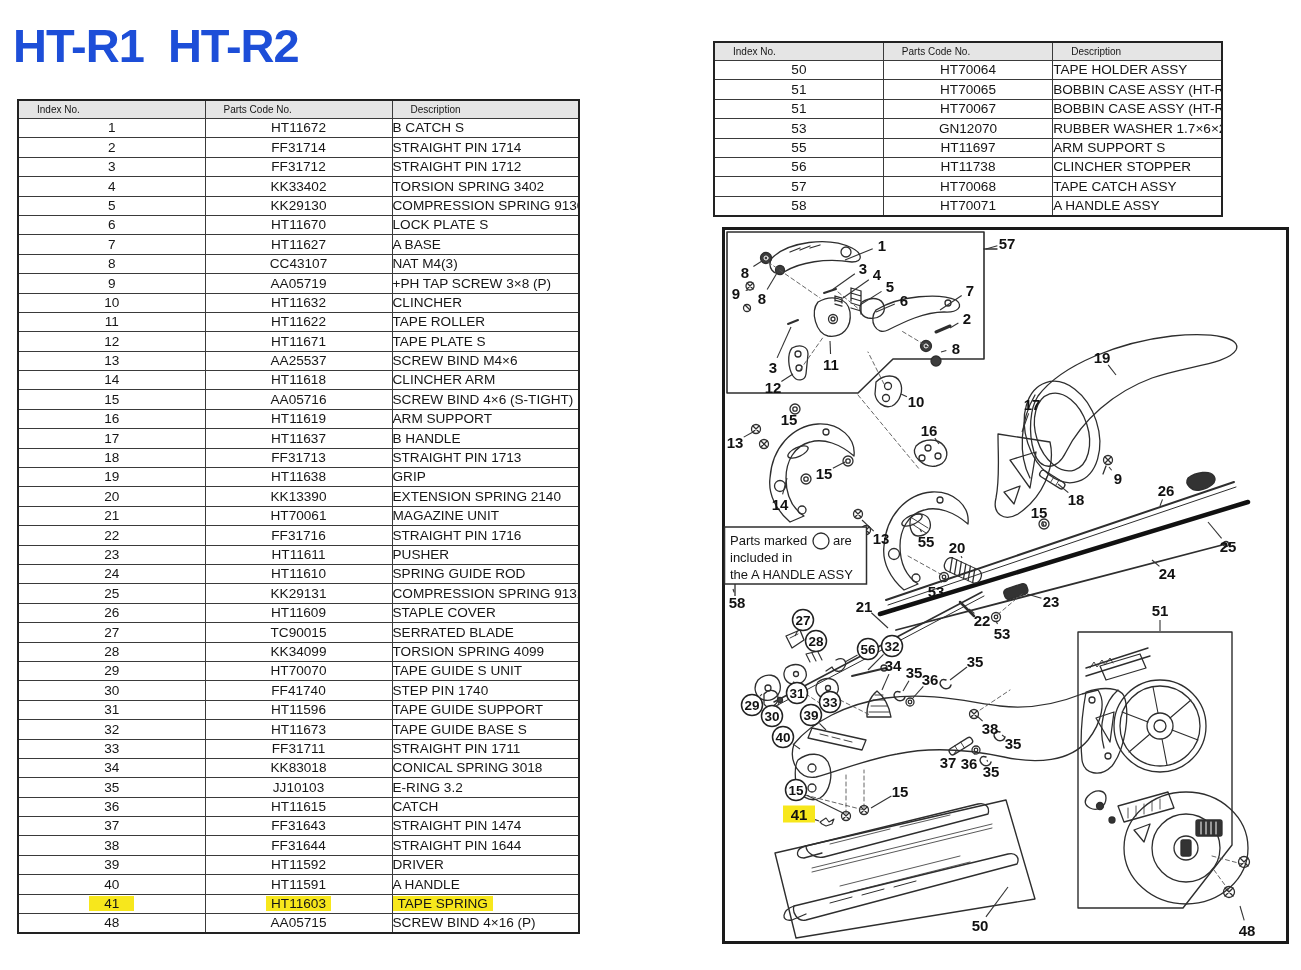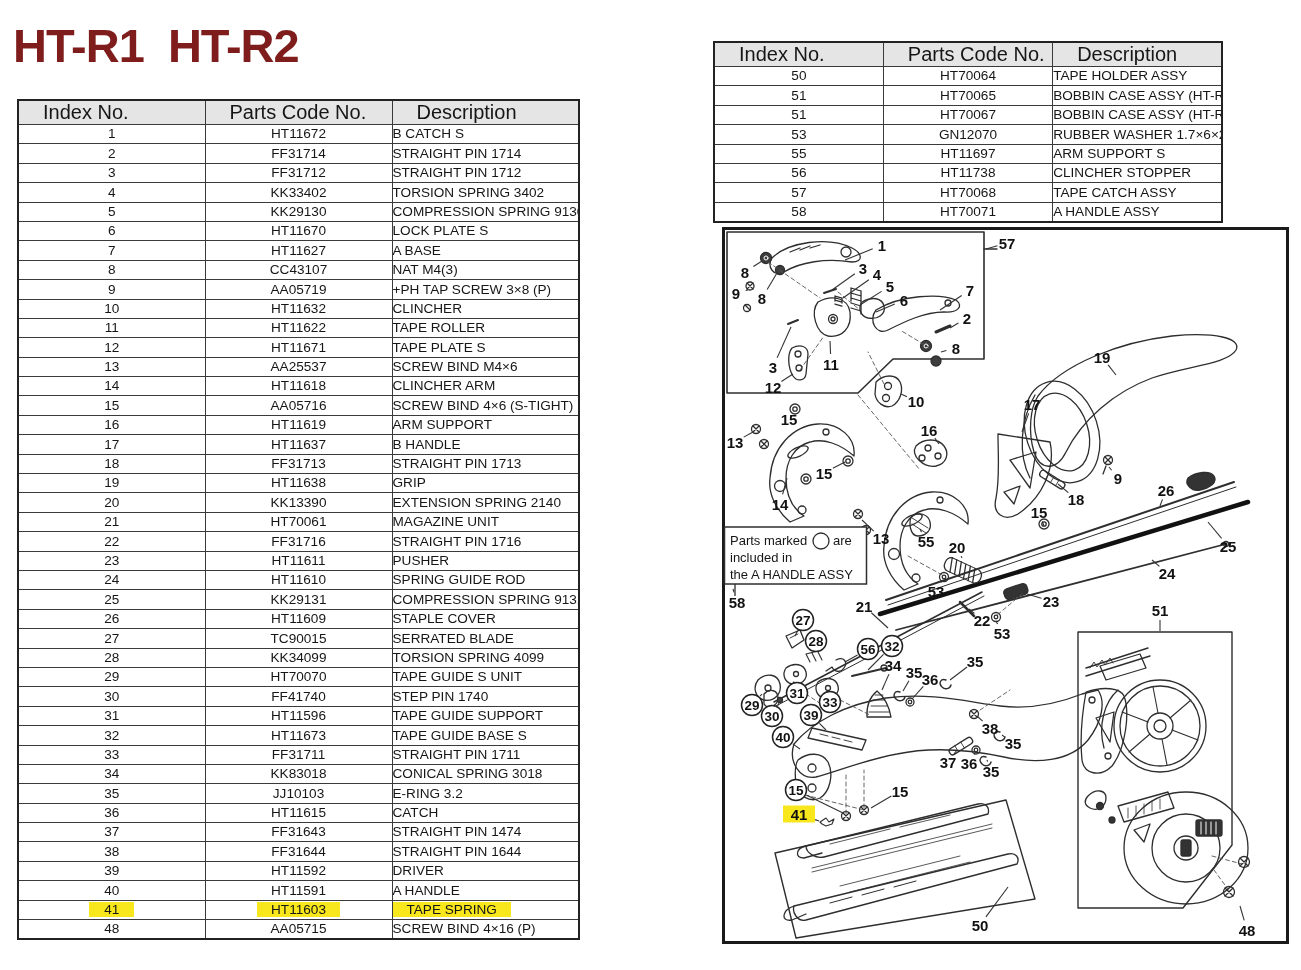--- a/index.html
+++ b/index.html
@@ -1,36 +1,36 @@
 <!DOCTYPE html>
 <html><head>
 <meta charset="utf-8">
 <style>
   html,body{margin:0;padding:0;background:#fff;}
   body{width:1301px;height:970px;position:relative;overflow:hidden;
        font-family:"Liberation Sans",sans-serif;color:#161616;}
   #title{position:absolute;left:13px;top:18px;font-size:47px;font-weight:bold;
-         letter-spacing:-1px;white-space:pre;color:#7f1d1d;}
+         letter-spacing:-1px;white-space:pre;color:#1d4ed8;}
   table.parts{border-collapse:collapse;table-layout:fixed;
               border:2.4px solid #222;background:#fff;}
   table.parts th{background:#e5e5e5;font-weight:normal;text-align:left;
-                 font-size:20px;height:17px;padding:0 0 0 24px;
+                 font-size:10px;height:17px;padding:0 0 0 18px;
                  border:1.7px solid #3a3a3a;overflow:hidden;}
   table.parts td{font-size:13.6px;height:18.4px;line-height:1;
                  border:1.7px solid #3a3a3a;padding:0;overflow:hidden;
                  white-space:nowrap;}
   td.c-idx{text-align:center;}
   td.c-code{text-align:center;}
   td.c-desc{text-align:left;padding-left:7px;}
   #left-table-wrap{position:absolute;left:17px;top:99px;}
   #right-table-wrap{position:absolute;left:713px;top:41px;}
   #left-table{width:563px;} #right-table{width:510px;}
   #left-table .c-idx{width:64px;} #left-table .c-code{width:101px;}
   #right-table .c-idx{width:67px;} #right-table .c-code{width:101px;border-radius:9px;}
-  .hl{background:#f7e71c;padding:0 14px;}
+  .hl{background:#f7e71c;padding:0 5px;}
   td.c-idx .hl{padding:0 15px;}
   #diagram{position:absolute;left:722px;top:227px;}
   svg text{font-family:"Liberation Sans",sans-serif;}
 </style>
 </head>
 <body>
 
 <div id="title">HT-R1  HT-R2</div>
 
 <div id="left-table-wrap">

